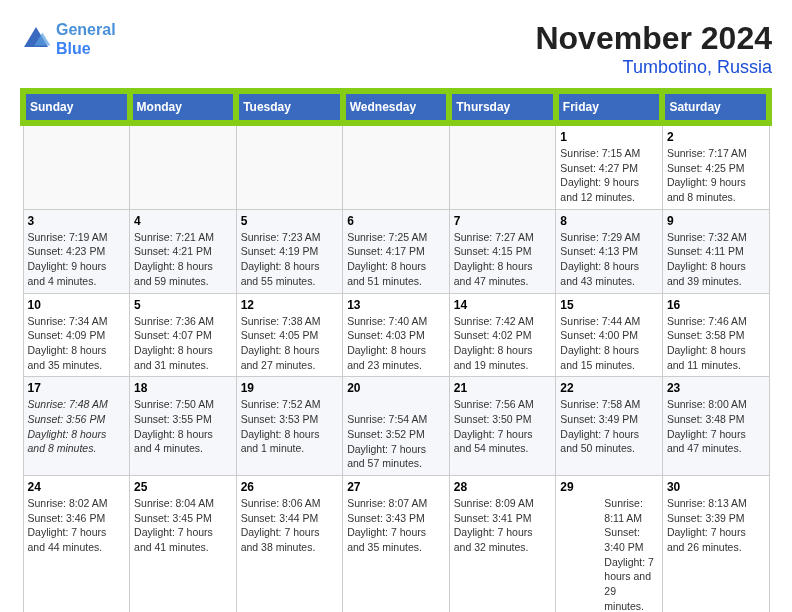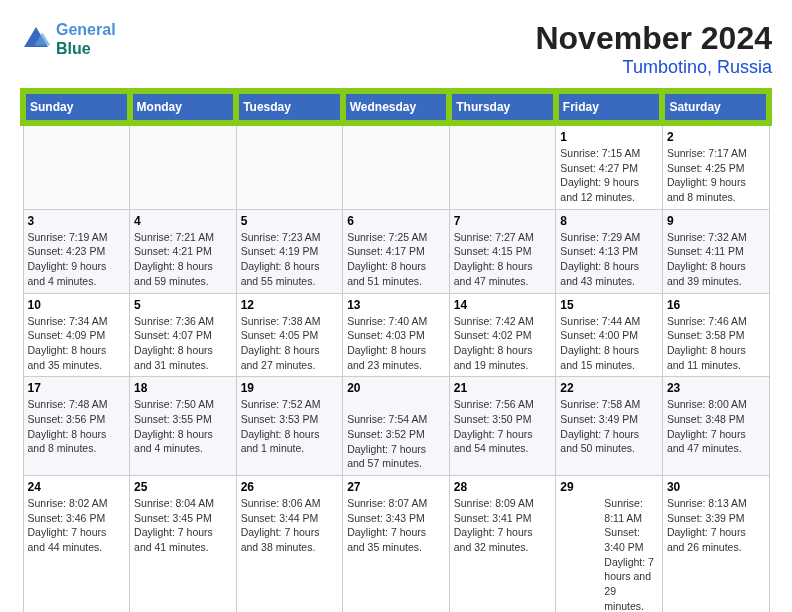--- a/index.html
+++ b/index.html
@@ -84,21 +84,21 @@
 <body>
 
 <div class="header">
   <div class="logo">
     <svg class="logo-icon" viewBox="0 0 40 40">
       <polygon points="20,5 35,30 5,30" fill="#3a6abf"></polygon>
       <polygon points="28,12 38,28 18,28" fill="#5aa0e0" opacity="0.7"></polygon>
     </svg>
     <div>
       <div class="logo-text"><span>General</span></div>
-      <div class="logo-text" style="color:#0f766e">Blue</div>
+      <div class="logo-text" style="color:#3b82f6">Blue</div>
     </div>
   </div>
   <div class="title-block">
     <div class="month-title">November 2024</div>
     <div class="location">Tumbotino, Russia</div>
   </div>
 </div>
 
 <table>
   <thead>
@@ -216,21 +216,21 @@
         <td>
           <span class="day-num">16</span>
           <div class="day-info" style="white-space: pre-line;">Sunrise: 7:46 AM
 Sunset: 3:58 PM
 Daylight: 8 hours and 11 minutes.</div>
         </td>
       </tr>
       <tr>
         <td>
           <span class="day-num">17</span>
-          <div class="day-info" style="white-space: pre-line;">Sunrise: 7:48 AM
+          <div class="day-info" style="white-space: pre-line; font-style: italic;">Sunrise: 7:48 AM
 Sunset: 3:56 PM
 Daylight: 8 hours and 8 minutes.</div>
         </td>
         <td>
           <span class="day-num">18</span>
           <div class="day-info" style="white-space: pre-line;">Sunrise: 7:50 AM
 Sunset: 3:55 PM
 Daylight: 8 hours and 4 minutes.</div>
         </td>
         <td>

